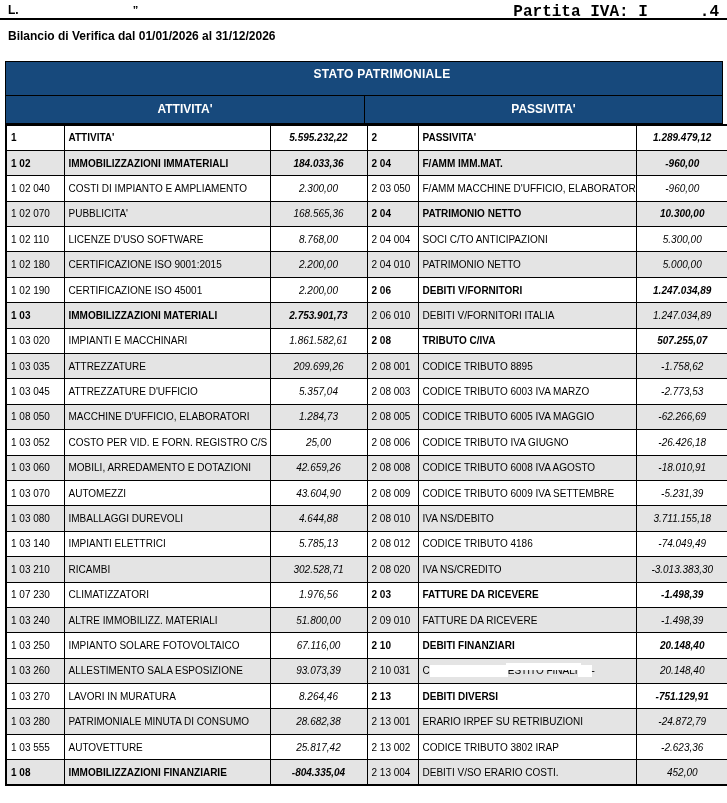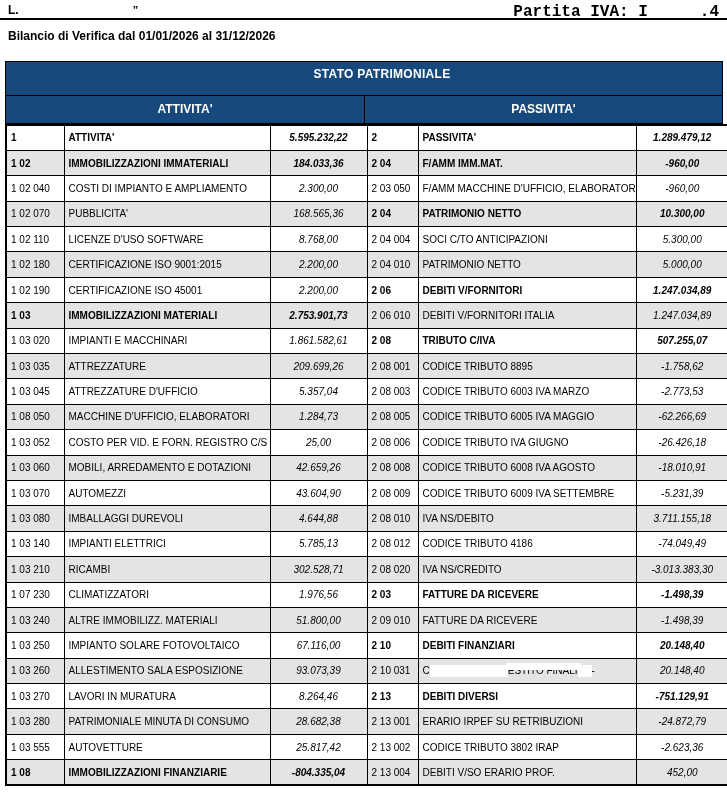--- a/index.html
+++ b/index.html
@@ -304,20 +304,20 @@
             <td class="amt">25.817,42</td>
             <td class="code">2 13 002</td>
             <td class="desc">CODICE TRIBUTO 3802 IRAP</td>
             <td class="amt">-2.623,36</td>
           </tr>
           <tr>
             <td class="code b">1 08</td>
             <td class="desc b">IMMOBILIZZAZIONI FINANZIARIE</td>
             <td class="amt b">-804.335,04</td>
             <td class="code">2 13 004</td>
-            <td class="desc">DEBITI V/SO ERARIO PROF.</td>
+            <td class="desc">DEBITI V/SO ERARIO COSTI.</td>
             <td class="amt">452,00</td>
           </tr>
         </tbody>
     </table>
   </div>
 
 </div>
 
 </body></html>

